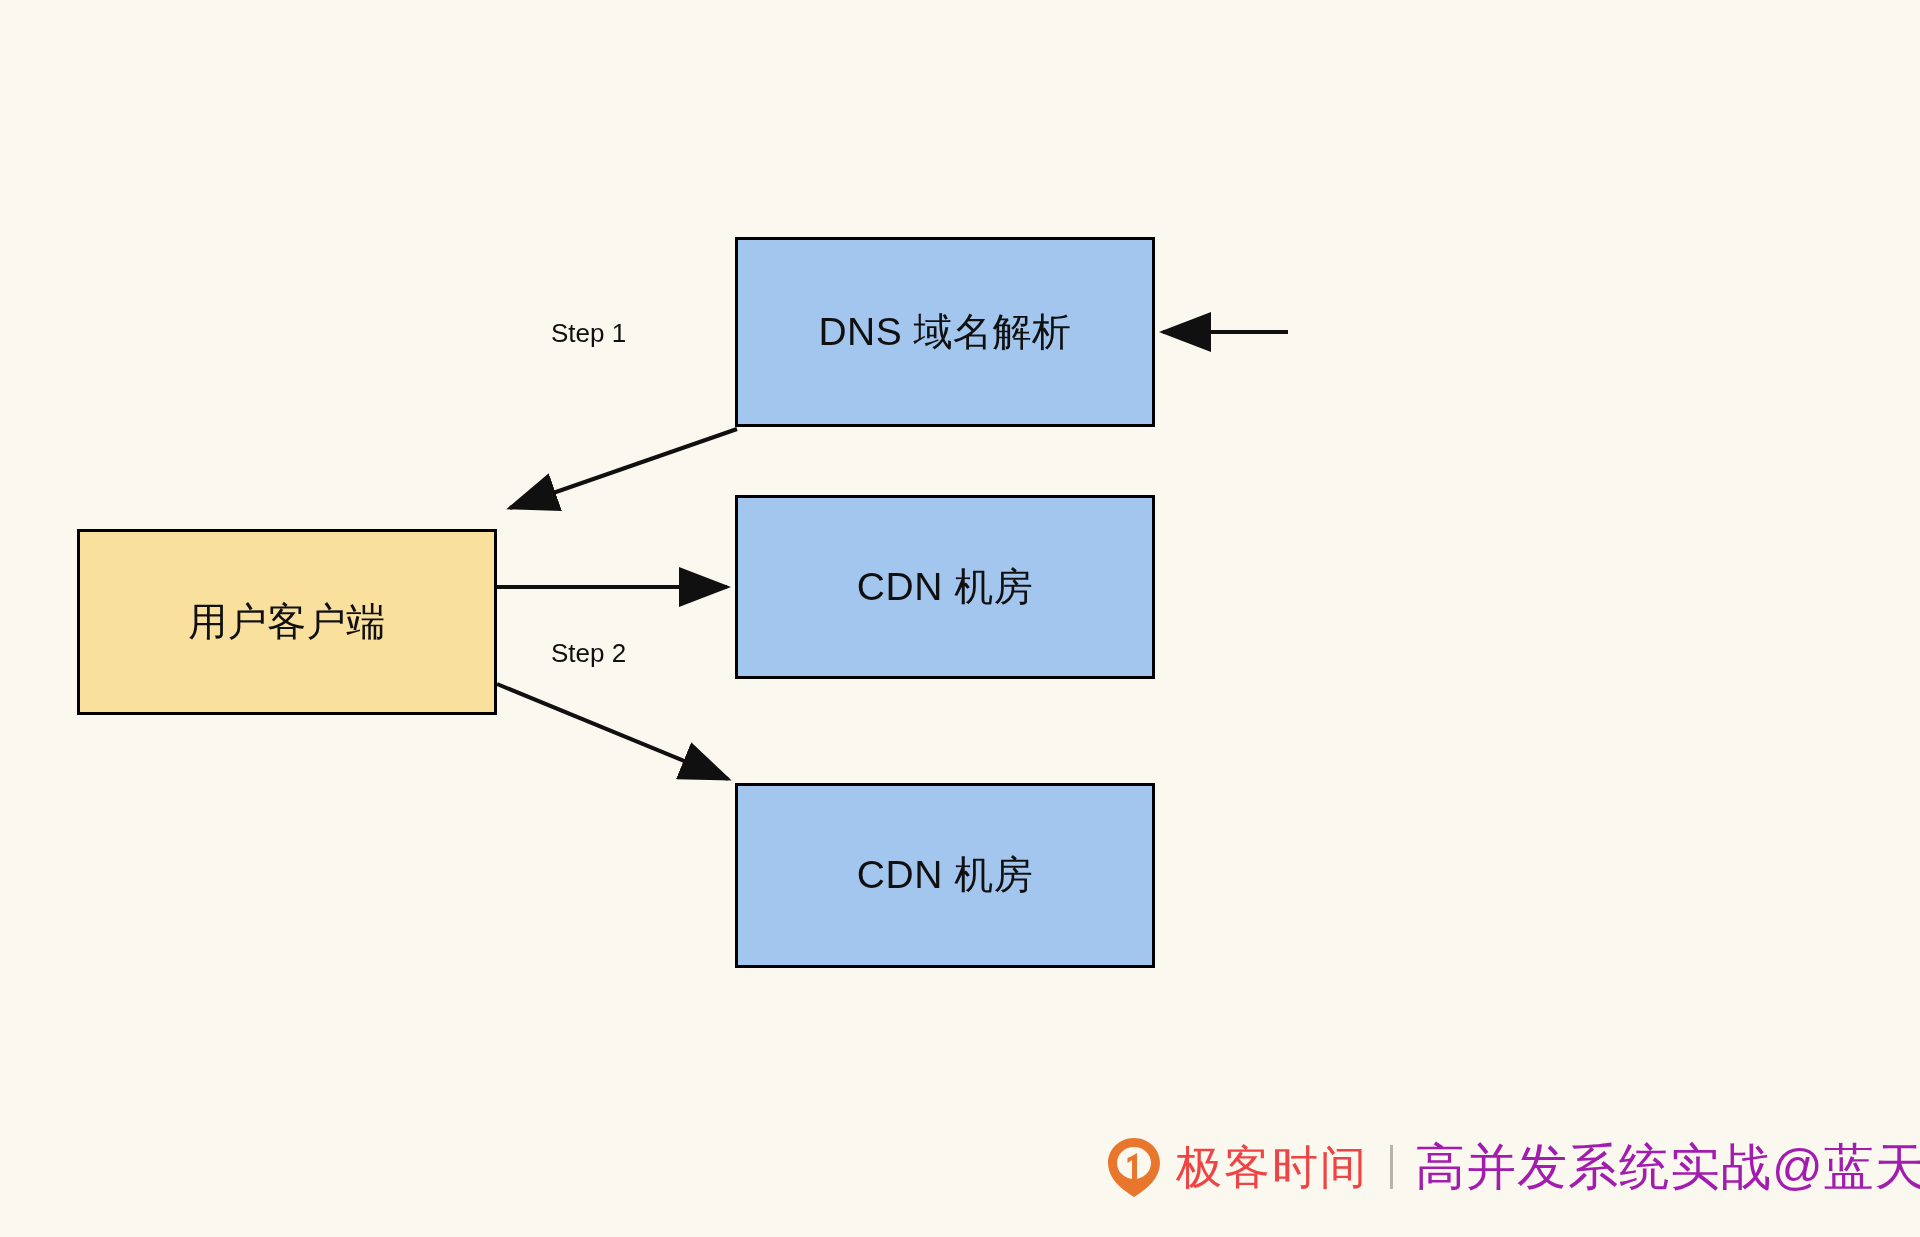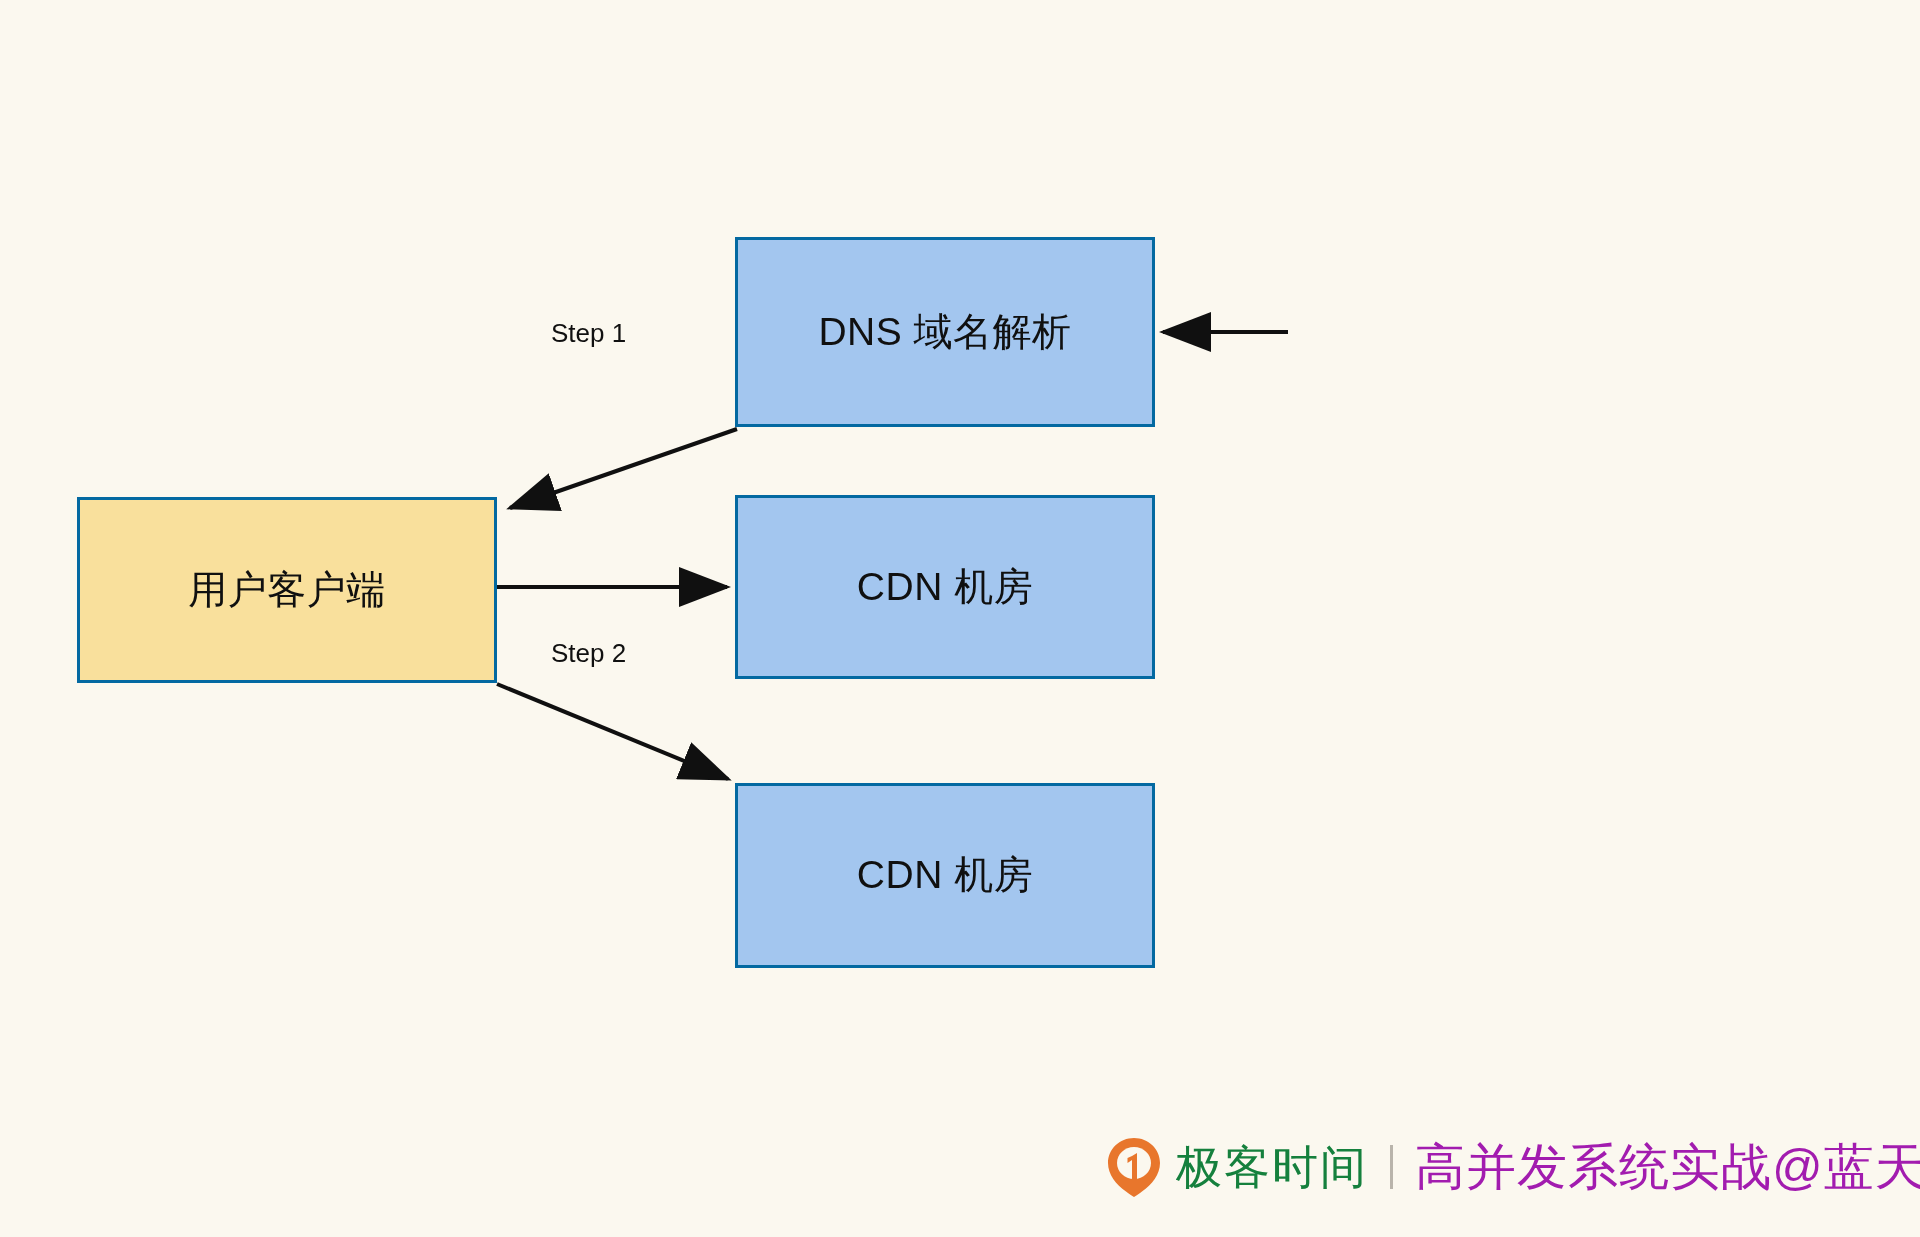--- a/index.html
+++ b/index.html
@@ -15,35 +15,36 @@
   }
   #canvas {
     position: relative;
     width: 1920px;
     height: 1237px;
     background: #fbf8ef;
   }
   .node {
     position: absolute;
     box-sizing: border-box;
-    border: 3px solid #0369a1;
+    border: 3px solid #000000;
     display: flex;
     align-items: center;
     justify-content: center;
     color: #101010;
     font-size: 39px;
     line-height: 1.2;
     letter-spacing: 0.5px;
     white-space: nowrap;
   }
   .node-blue {
     background: #a3c6ef;
   }
   .node-yellow {
     background: #f9e09c;
+    margin-top: 32px;
   }
   #node-dns {
     left: 735px;
     top: 237px;
     width: 420px;
     height: 190px;
   }
   #node-client {
     left: 77px;
     top: 497px;
@@ -104,21 +105,21 @@
     height: 72px;
   }
   #wm-logo {
     width: 56px;
     height: 62px;
     flex: 0 0 auto;
     margin-right: 14px;
   }
   #wm-brand {
     font-size: 46px;
-    color: #15803d;
+    color: #ef4444;
     letter-spacing: 2px;
     line-height: 1;
     white-space: nowrap;
   }
   #wm-divider {
     width: 3px;
     height: 44px;
     background: #b9b4ab;
     margin: 0 22px;
     flex: 0 0 auto;

